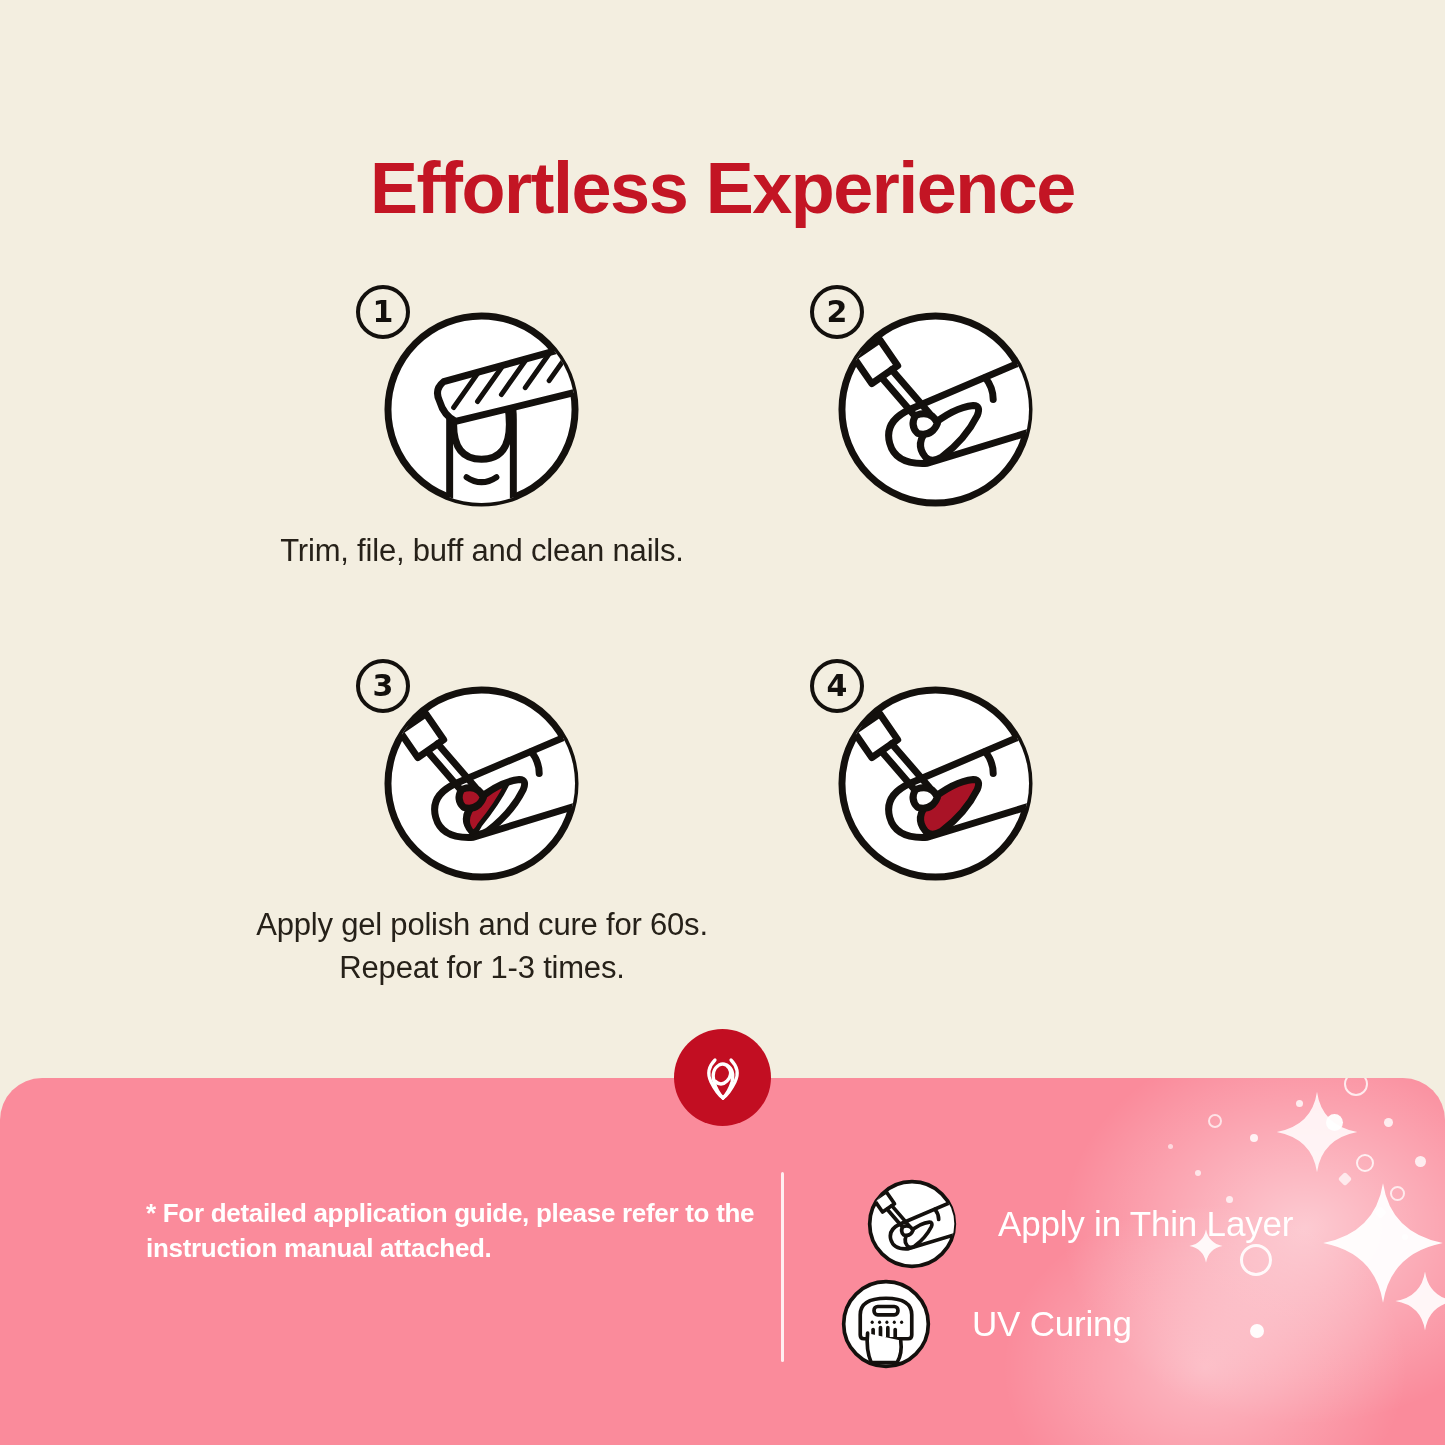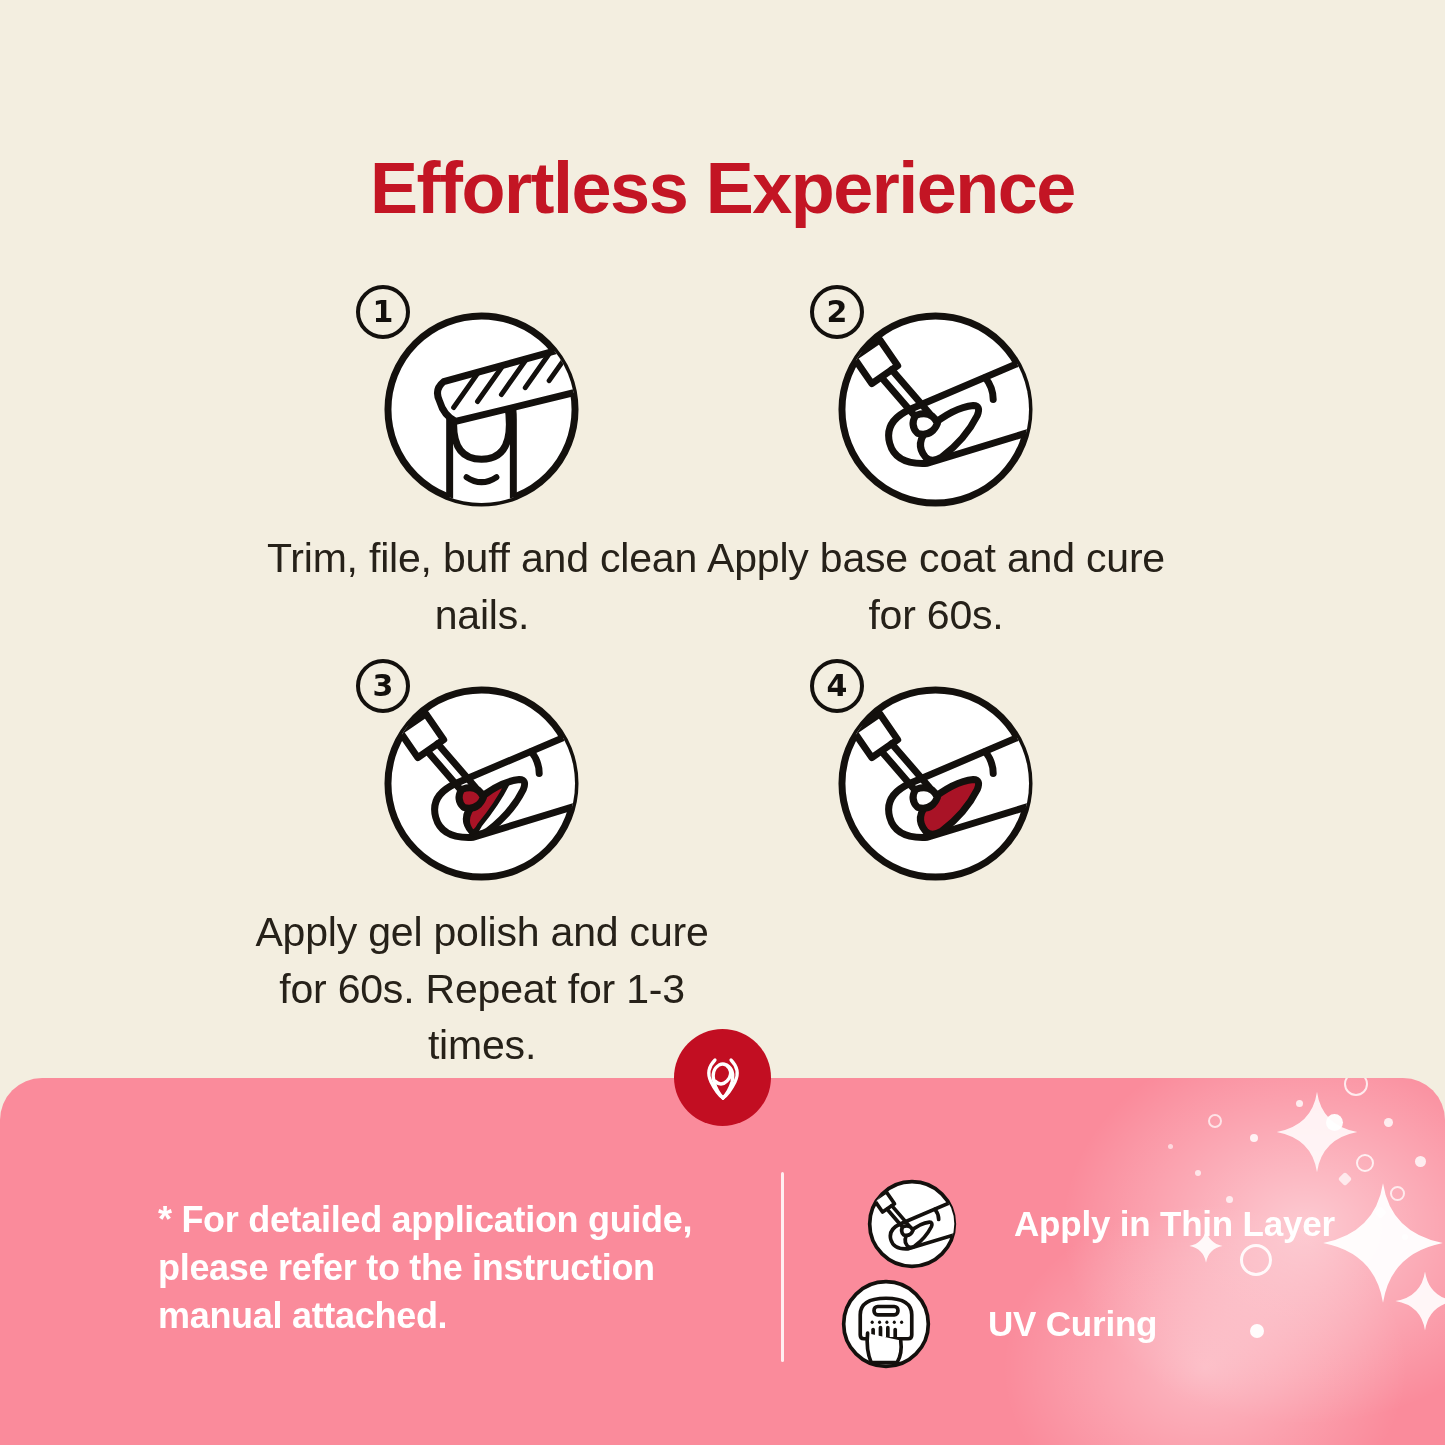--- a/index.html
+++ b/index.html
@@ -37,21 +37,21 @@
     box-sizing:border-box;
     display:flex;align-items:center;justify-content:center;
     font-size:30px;font-weight:700;color:#13100D;
     z-index:3;line-height:1;
     font-family:"DejaVu Sans",sans-serif;
   }
   .circ{position:absolute;left:150px;top:38px;width:199px;height:199px;z-index:2;}
   .caption{
     margin-top:22px;width:500px;
     text-align:center;
-    font-size:41px;line-height:1.38;
+    font-size:31px;line-height:1.38;
     color:#262119;
     letter-spacing:-.2px;
   }
 
   
   .logo-badge{
     position:absolute;left:674px;top:1029px;
     width:97px;height:97px;border-radius:50%;
     background:#C20E22;z-index:12;
     display:flex;align-items:center;justify-content:center;
@@ -65,33 +65,33 @@
     overflow:hidden;
   }
   .glow{position:absolute;border-radius:50%;pointer-events:none;}
   .glow-a{right:-120px;top:-60px;width:520px;height:420px;
     background:radial-gradient(ellipse at center,rgba(255,255,255,.55) 0%,rgba(255,255,255,0) 66%);}
   .glow-b{right:30px;top:120px;width:420px;height:340px;
     background:radial-gradient(ellipse at center,rgba(255,255,255,.40) 0%,rgba(255,255,255,0) 68%);}
 
   .footer-note{
     position:absolute;left:146px;top:1196px;width:620px;
-    font-size:36px;line-height:1.33;font-weight:700;color:#FFFFFF;
-    letter-spacing:-.3px;z-index:6;margin-left:12px;
+    font-size:26px;line-height:1.33;font-weight:700;color:#FFFFFF;
+    letter-spacing:-.3px;z-index:6;
   }
   .divider{
     position:absolute;left:781px;top:1172px;width:3px;height:190px;
     background:rgba(255,255,255,.85);border-radius:2px;z-index:6;
   }
   .feature{position:absolute;display:flex;align-items:center;z-index:6;}
   .feature-1{left:866px;top:1178px;}
   .feature-2{left:840px;top:1278px;}
   .feat-icon{width:92px;height:92px;flex:0 0 92px;}
   .feat-label{
-    margin-left:56px;font-size:35px;font-weight:700;color:#FFFFFF;
+    margin-left:40px;font-size:35px;font-weight:400;color:#FFFFFF;
     letter-spacing:-.2px;white-space:nowrap;
   }
 
   .spark{position:absolute;pointer-events:none;}
   .dot{position:absolute;border-radius:50%;background:#fff;pointer-events:none;}
   .ring{position:absolute;border-radius:50%;border:3px solid #fff;pointer-events:none;background:transparent;}
 </style>
 </head>
 <body>
 
@@ -155,21 +155,20 @@
             <path d="M90 148 Q78 134 94 118 Q118 98 138 96 Q146 96 142 106 Q130 130 106 148 Q96 154 90 148 Z" fill="#FFFFFF"></path>
 
             <path d="M18 48 L44 30 L62 56 L36 74 Z" fill="#FFFFFF"></path>
             <path d="M46 68 L84 112" stroke-width="7"></path>
             <path d="M56 60 L94 104" stroke-width="7"></path>
 
             <path d="M80 106 Q96 100 102 114 Q96 128 82 124 Q74 116 80 106 Z" fill="#FFFFFF"></path>
           </g>
         </svg>
       </div>
-      <div class="caption">Apply base coat and cure for 60s.</div>
     </div>
 
     <div class="step step-3">
       <div class="illo">
         <div class="badge">3</div>
         <svg class="circ" viewBox="0 0 200 200">
           <defs>
               <clipPath id="c3">
                 <circle cx="100" cy="100" r="94"></circle>
               </clipPath>

